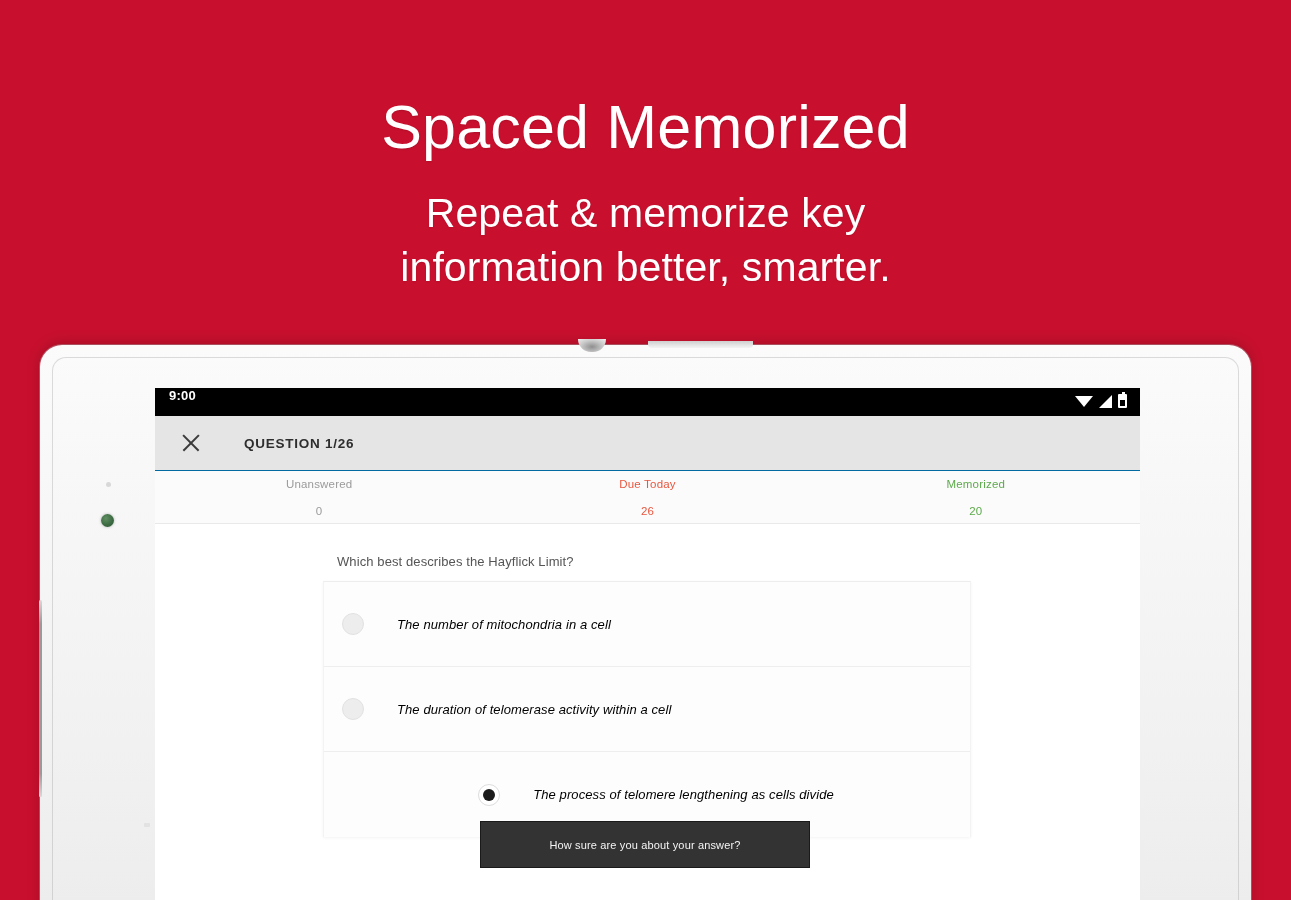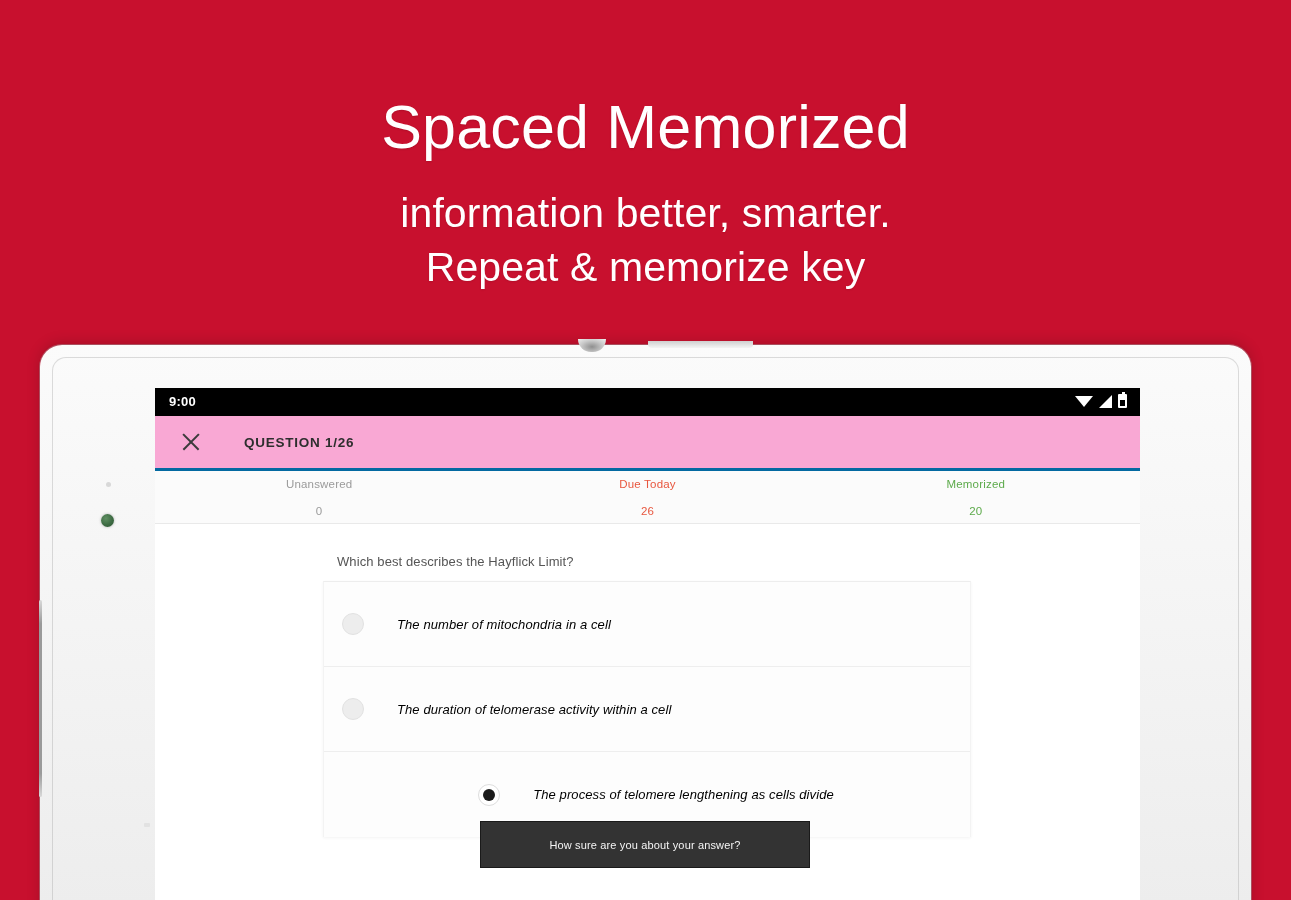--- a/index.html
+++ b/index.html
@@ -122,21 +122,20 @@
     width: 985px; height: 557px;
     background: #ffffff;
     overflow: hidden;
   }
 
   
   .statusbar {
     height: 28px;
     background: #000000;
     display: flex;
-    align-items: center;
     justify-content: space-between;
     padding: 0 13px 2px 14px;
   }
   .sb-clock {
     color: #ffffff;
     font-size: 13px;
     font-weight: 700;
     letter-spacing: 0.2px;
   }
   .sb-icons {
@@ -166,25 +165,25 @@
     content: "";
     position: absolute;
     left: 2px; top: -4px;
     width: 3px; height: 2px;
     background: #ffffff;
   }
 
   
   .toolbar {
     height: 55px;
-    background: #f9a8d4;
+    background: #e5e5e5;
     display: flex;
     align-items: center;
     padding-left: 25px;
-    border-bottom: 3px solid #0369a1;
+    border-bottom: 1px solid #0369a1;
   }
   .close-x {
     width: 22px; height: 22px;
     position: relative;
     flex: none;
     cursor: pointer;
   }
   .close-x::before, .close-x::after {
     content: "";
     position: absolute;
@@ -301,22 +300,22 @@
     font-size: 11px;
     letter-spacing: 0.15px;
   }
 </style>
 </head>
 <body style="background: rgb(200, 16, 46);">
 
 <div class="promo">
   <div class="promo-title">Spaced Memorized</div>
   <div class="promo-sub">
+    <div>Repeat &amp; memorize key</div>
     <div>information better, smarter.</div>
-    <div>Repeat &amp; memorize key</div>
   </div>
 </div>
 
 <div class="tablet">
   <div class="tablet-seam"></div>
   <div class="cam-nub"></div>
   <div class="top-port"></div>
   <div class="side-button"></div>
   <div class="sensor-dot"></div>
   <div class="led-dot"></div>

